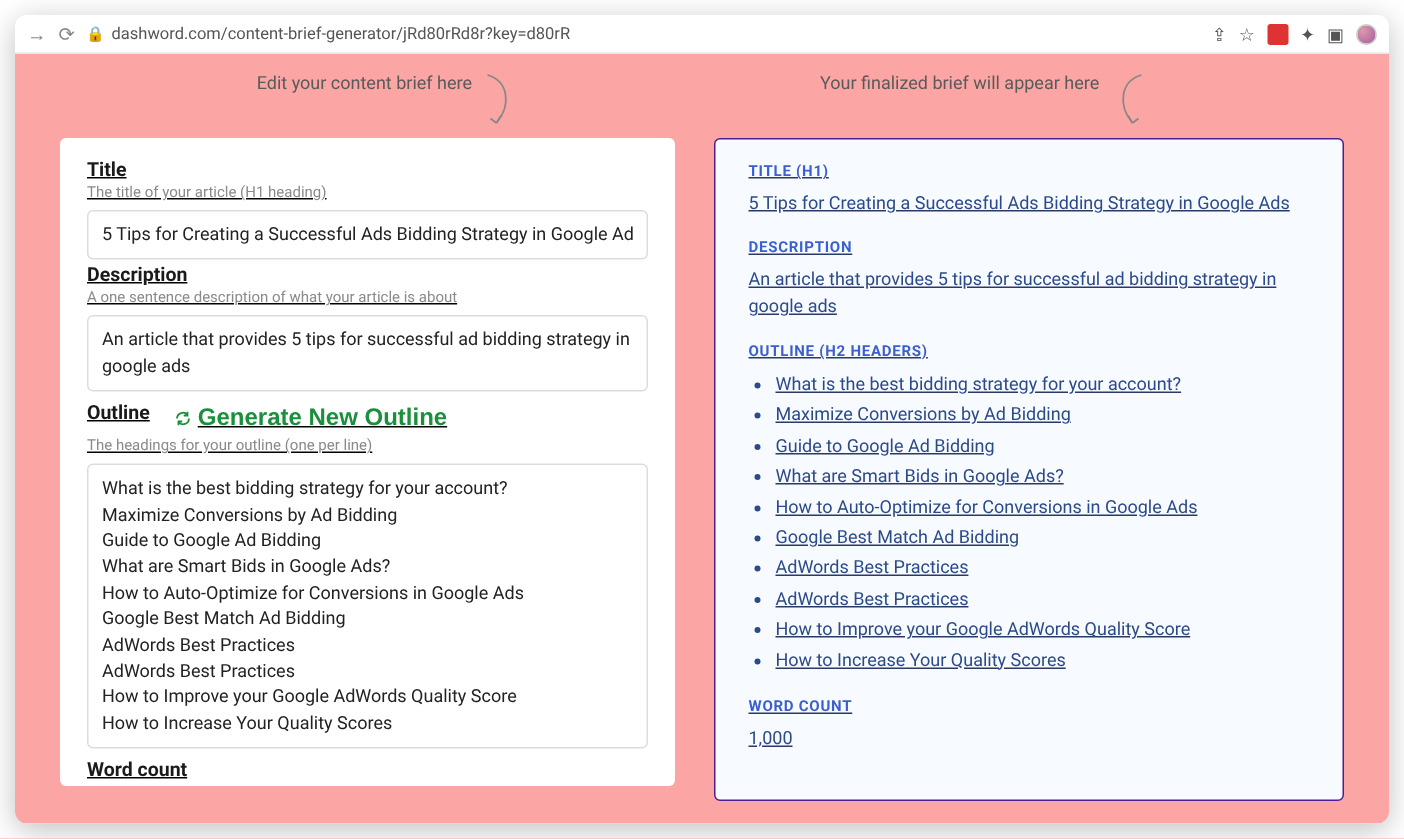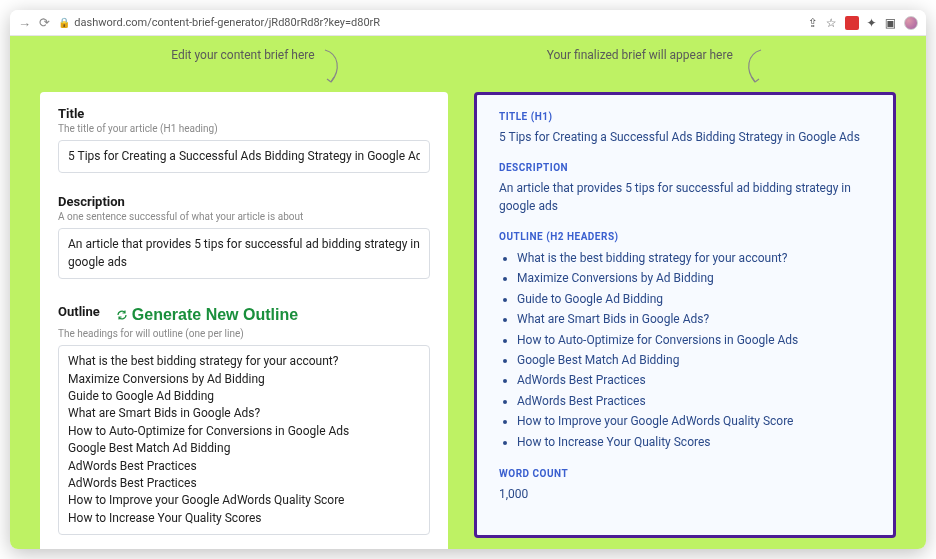--- a/index.html
+++ b/index.html
@@ -33,21 +33,21 @@
   .nav-icons { display: flex; align-items: center; gap: 8px; margin-right: 8px; color: #888; }
   .nav-icons span { font-size: 13px; }
   .lock { font-size: 10px; margin-right: 4px; }
   .url { flex: 1; color: #555; }
   .right-icons { display: flex; align-items: center; gap: 8px; }
   .right-icons .ext-box { width: 14px; height: 14px; background: #d33; border-radius: 2px; }
   .right-icons .avatar { width: 14px; height: 14px; border-radius: 50%; background: radial-gradient(circle at 30% 30%, #d9a, #a25fa2); border: 1px solid #ccc; }
   .right-icons span { font-size: 12px; color: #555; }
 
   .page {
-    background: #bef264;
+    background: #fca5a5;
     height: calc(100% - 26px);
     padding: 12px 30px 0 30px;
     overflow: hidden;
   }
   .hints {
     display: flex;
     justify-content: center;
     gap: 200px;
     font-size: 12px;
     color: #5a5a5a;
@@ -58,21 +58,21 @@
   .columns { display: flex; gap: 26px; align-items: flex-start; }
 
   
   .editor {
     flex: 1;
     background: #fff;
     padding: 14px 18px 0 18px;
     border-radius: 4px;
     min-width: 0;
   }
-  .section { margin-bottom: 21px; }
+  .section { margin-bottom: 3px; text-decoration: underline; }
   .label-row { display: flex; gap: 10px; }
   .section h4 {
     font-size: 13px;
     font-weight: 700;
     color: #1a1a1a;
   }
   .section .sub {
     font-size: 10px;
     color: #8a8a8a;
     margin-top: 2px;
@@ -102,26 +102,27 @@
     cursor: pointer;
     padding: 2px 6px;
     border-radius: 4px;
   }
   .outline-btn svg { width: 12px; height: 12px; }
 
   
   .preview {
     flex: 1;
     background: #f7faff;
-    border: 3px solid #4c1d95;
+    border: 1px solid #4c1d95;
     border-radius: 4px;
     padding: 16px 22px;
     font-size: 12px;
     color: #2b3a64;
     min-width: 0;
+    text-decoration: underline;
   }
   .preview .p-label {
     font-size: 10px;
     font-weight: 700;
     letter-spacing: 0.5px;
     color: #3a5fcf;
     text-transform: uppercase;
     margin-bottom: 6px;
   }
   .preview .p-text {
@@ -180,35 +181,35 @@
       <div class="editor">
 
         <div class="section">
           <h4>Title</h4>
           <div class="sub">The title of your article (H1 heading)</div>
           <input class="input" value="5 Tips for Creating a Successful Ads Bidding Strategy in Google Ads" style="">
         </div>
 
         <div class="section">
           <h4>Description</h4>
-          <div class="sub">A one sentence successful of what your article is about</div>
+          <div class="sub">A one sentence description of what your article is about</div>
           <textarea class="textarea" rows="2" style="">An article that provides 5 tips for successful ad bidding strategy in google ads</textarea>
         </div>
 
         <div class="section">
           <div class="label-row">
             <h4>Outline</h4>
             <button class="outline-btn">
               <svg viewBox="0 0 24 24">
                   <path fill="none" stroke="#1a8f3c" stroke-width="2.4" d="M4 12a8 8 0 0 1 14-5M20 12a8 8 0 0 1-14 5M18 3v5h-5M6 21v-5h5"></path>
                 </svg>
               <span>Generate New Outline</span>
             </button>
           </div>
-          <div class="sub">The headings for will outline (one per line)</div>
+          <div class="sub">The headings for your outline (one per line)</div>
           <textarea class="textarea" rows="10" style="">What is the best bidding strategy for your account?
 Maximize Conversions by Ad Bidding
 Guide to Google Ad Bidding
 What are Smart Bids in Google Ads?
 How to Auto-Optimize for Conversions in Google Ads
 Google Best Match Ad Bidding
 AdWords Best Practices
 AdWords Best Practices
 How to Improve your Google AdWords Quality Score
 How to Increase Your Quality Scores</textarea>

